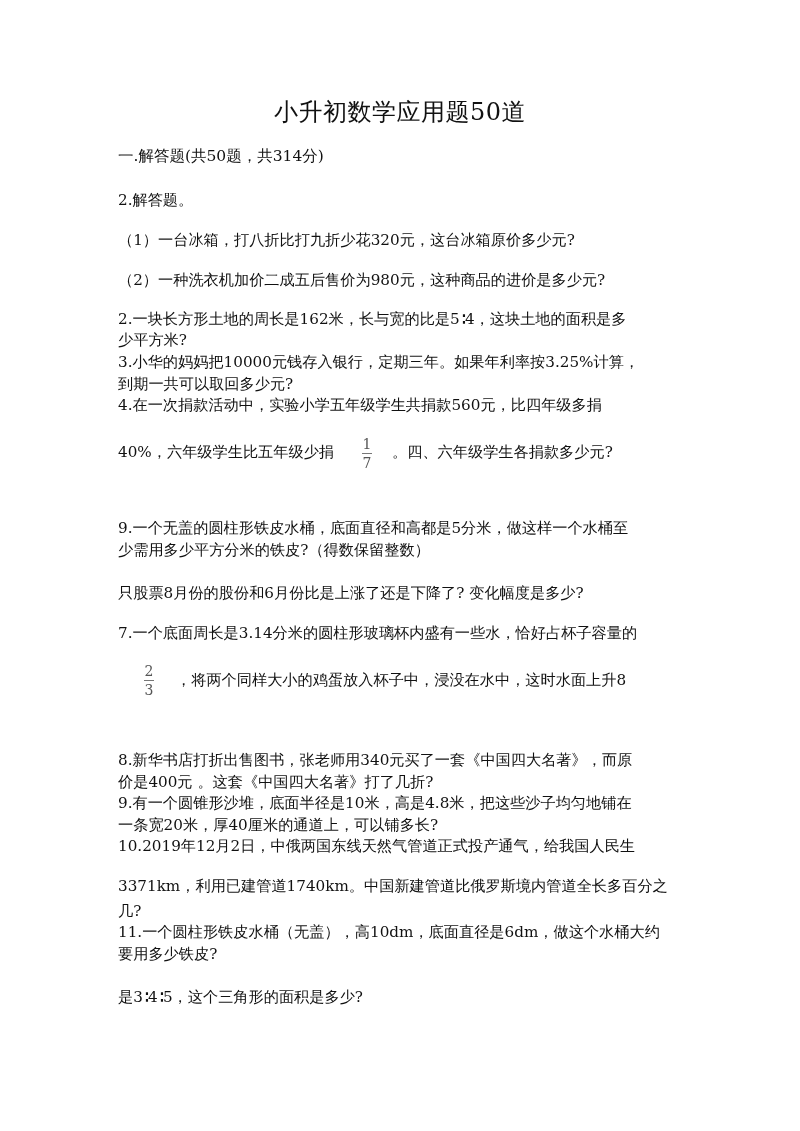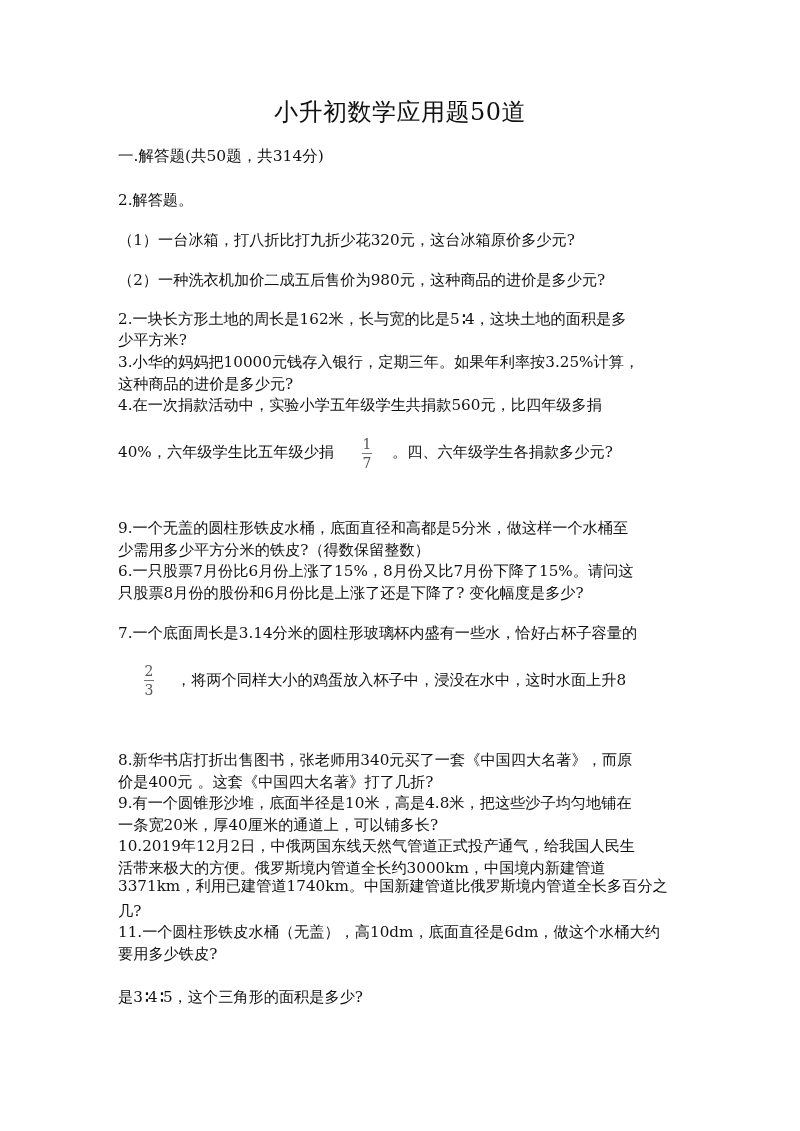--- a/index.html
+++ b/index.html
@@ -23,53 +23,51 @@
   <div class="line section" style="top:144px">一.解答题(共50题，共314分)</div>
 
   <div class="line" style="top:188px">2.解答题。</div>
   <div class="line" style="top:228px">（1）一台冰箱，打八折比打九折少花320元，这台冰箱原价多少元?</div>
   <div class="line" style="top:268px">（2）一种洗衣机加价二成五后售价为980元，这种商品的进价是多少元?</div>
 
   <div class="line" style="top:307px">2.一块长方形土地的周长是162米，长与宽的比是5∶4，这块土地的面积是多</div>
   <div class="line" style="top:328px">少平方米?</div>
 
   <div class="line" style="top:350px">3.小华的妈妈把10000元钱存入银行，定期三年。如果年利率按3.25%计算，</div>
-  <div class="line" style="top:372px">这种商品的进价是多少元?</div>
+  <div class="line" style="top:372px">到期一共可以取回多少元?</div>
 
   <div class="line" style="top:393px">4.在一次捐款活动中，实验小学五年级学生共捐款560元，比四年级多捐</div>
   <div class="line" style="top:440px">40%，六年级学生比五年级少捐</div>
   <div class="frac" style="left:362px; top:436px">
     <span>1</span>
     <span class="bar"></span>
     <span>7</span>
   </div>
   <div class="line" style="top:440px; left:392px">。四、六年级学生各捐款多少元?</div>
 
   <div class="line" style="top:516px">9.一个无盖的圆柱形铁皮水桶，底面直径和高都是5分米，做这样一个水桶至</div>
   <div class="line" style="top:538px">少需用多少平方分米的铁皮?（得数保留整数）</div>
 
-  <div class="line" style="top:559px">6.一只股票7月份比6月份上涨了15%，8月份又比7月份下降了15%。请问这</div>
   <div class="line" style="top:581px">只股票8月份的股份和6月份比是上涨了还是下降了? 变化幅度是多少?</div>
 
   <div class="line" style="top:621px">7.一个底面周长是3.14分米的圆柱形玻璃杯内盛有一些水，恰好占杯子容量的</div>
   <div class="frac" style="left:144px; top:663px">
     <span>2</span>
     <span class="bar"></span>
     <span>3</span>
   </div>
   <div class="line" style="top:668px; left:176px">，将两个同样大小的鸡蛋放入杯子中，浸没在水中，这时水面上升8</div>
 
   <div class="line" style="top:748px">8.新华书店打折出售图书，张老师用340元买了一套《中国四大名著》，而原</div>
   <div class="line" style="top:770px">价是400元 。这套《中国四大名著》打了几折?</div>
 
   <div class="line" style="top:791px">9.有一个圆锥形沙堆，底面半径是10米，高是4.8米，把这些沙子均匀地铺在</div>
   <div class="line" style="top:813px">一条宽20米，厚40厘米的通道上，可以铺多长?</div>
 
   <div class="line" style="top:834px">10.2019年12月2日，中俄两国东线天然气管道正式投产通气，给我国人民生</div>
-  <div class="line" style="top:856px">活带来极大的方便。俄罗斯境内管道全长约3000km，中国境内新建管道</div>
   <div class="line" style="top:874px">3371km，利用已建管道1740km。中国新建管道比俄罗斯境内管道全长多百分之</div>
   <div class="line" style="top:899px">几?</div>
 
   <div class="line" style="top:920px">11.一个圆柱形铁皮水桶（无盖），高10dm，底面直径是6dm，做这个水桶大约</div>
   <div class="line" style="top:942px">要用多少铁皮?</div>
 
   <div class="line" style="top:985px">是3∶4∶5，这个三角形的面积是多少?</div>
 </div>
 
 </body></html>

